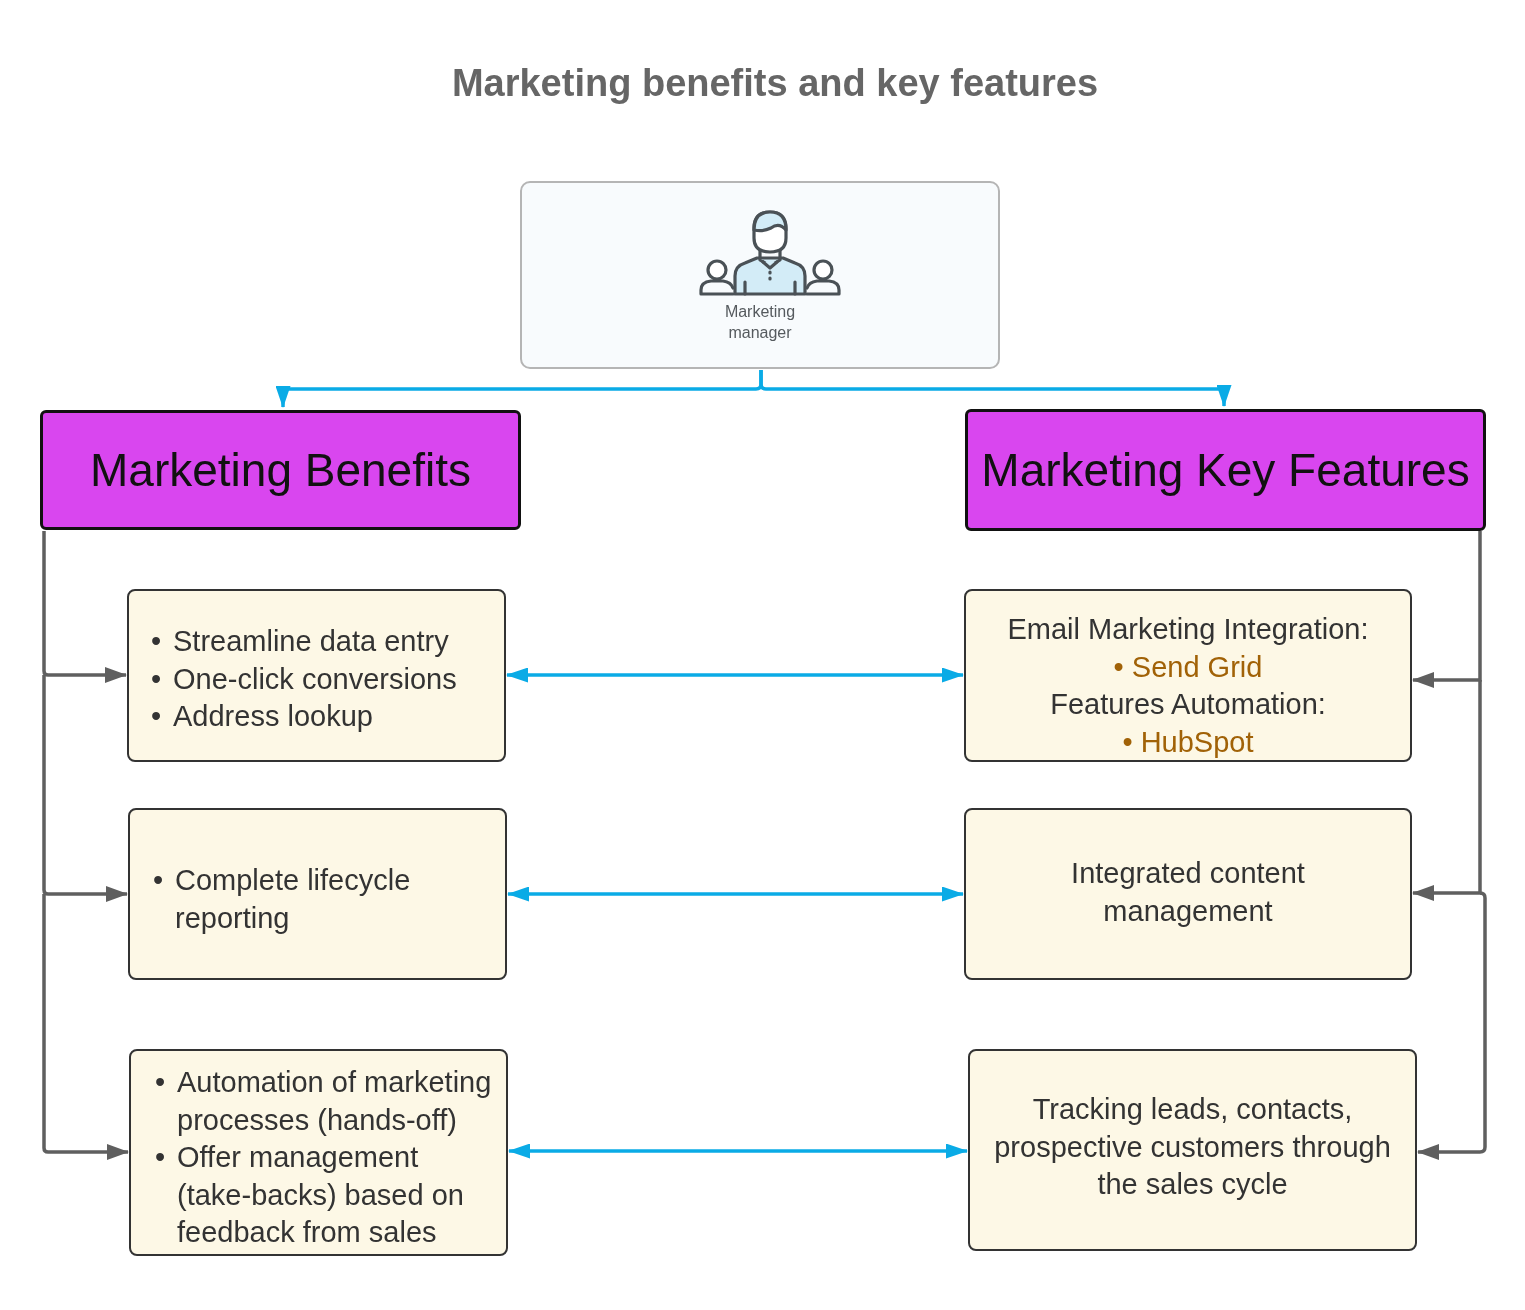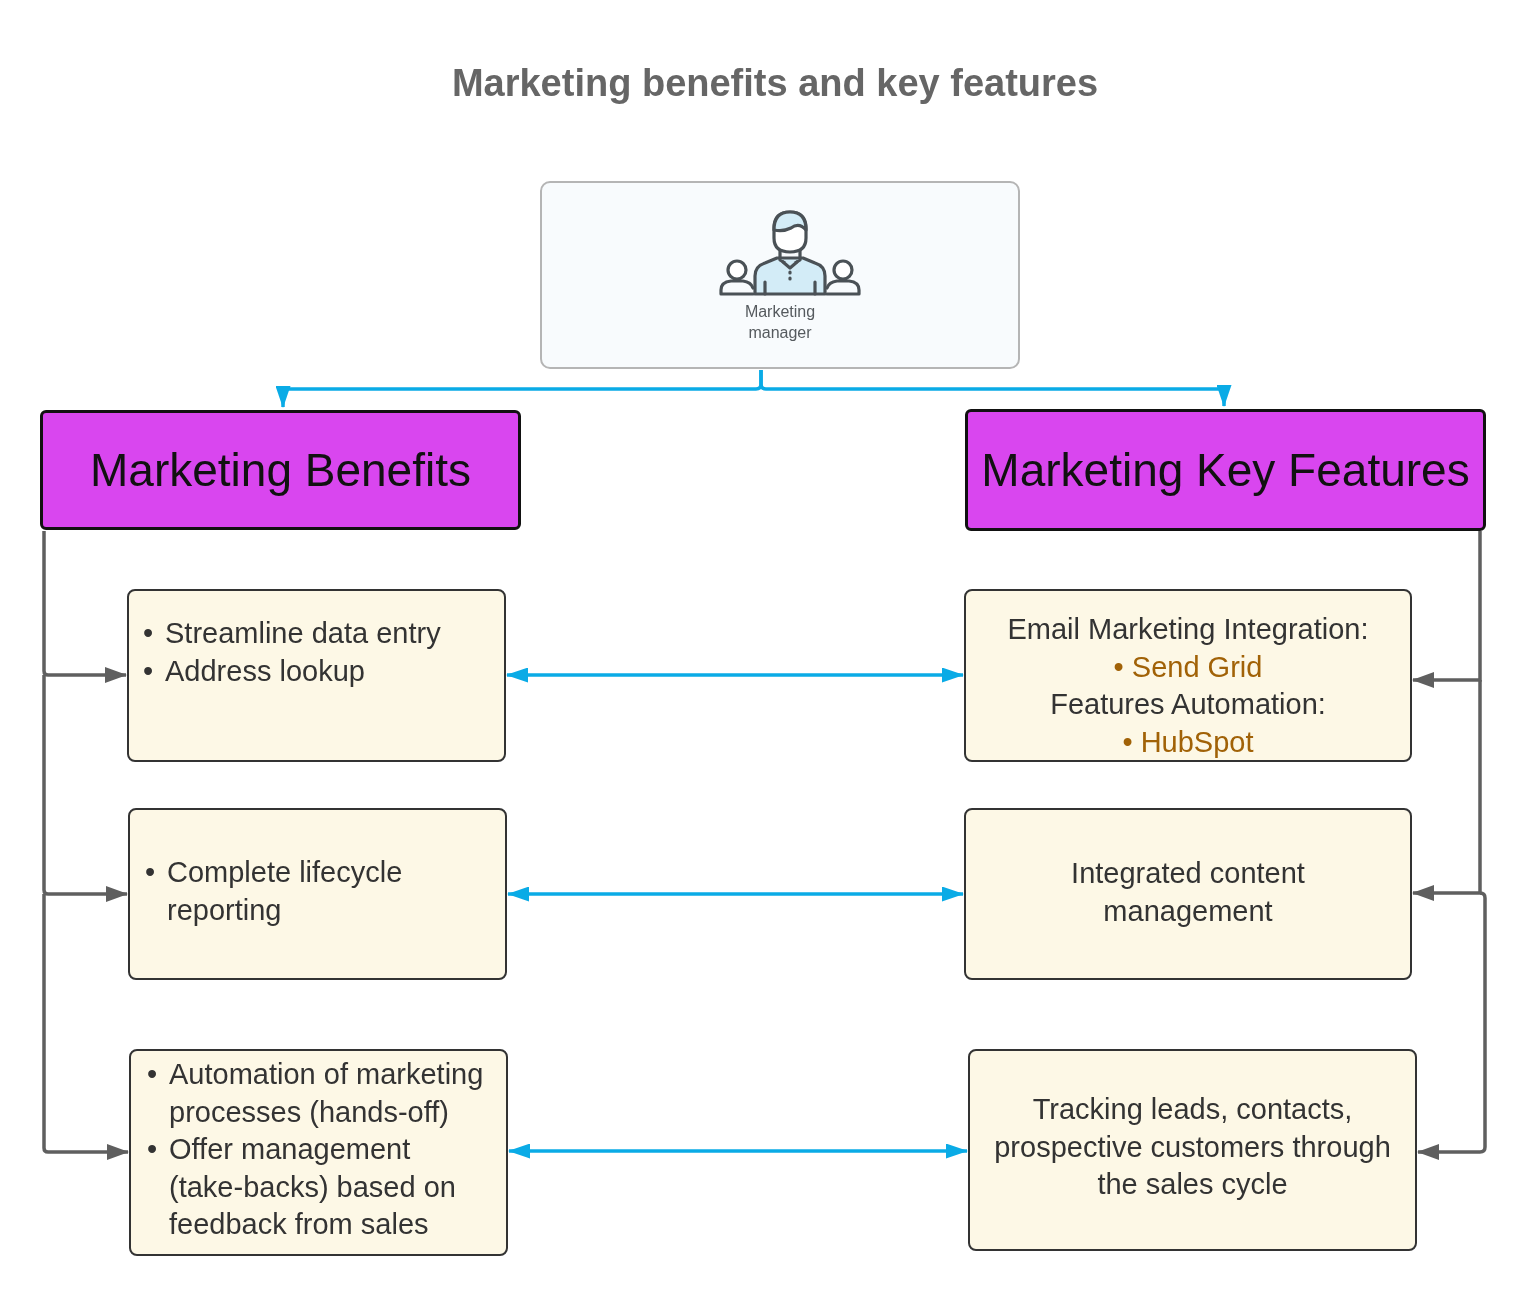--- a/index.html
+++ b/index.html
@@ -2,32 +2,32 @@
 <html><head>
   <meta charset="utf-8">
   <style>
     html, body { margin: 0; padding: 0; background: #ffffff; }
     body { width: 1525px; height: 1310px; position: relative; overflow: hidden;
            font-family: "Liberation Sans", sans-serif; }
     #wires { position: absolute; left: 0; top: 0; width: 1525px; height: 1310px; }
     .title { position: absolute; left: 0; top: 62px; width: 1550px; text-align: center;
              font-size: 38px; font-weight: bold; color: #666666; }
     .node { position: absolute; box-sizing: border-box; border-radius: 8px; }
-    .root { left: 540px; top: 181px; width: 480px; height: 188px; background: #f8fbfd;
+    .root { left: 520px; top: 181px; width: 480px; height: 188px; background: #f8fbfd;
             border: 2.5px solid #b5b5b5; border-radius: 10px; }
     .root .icon { position: absolute; left: 177px; top: 25px; width: 142px; height: 90px; }
     .root .label { position: absolute; left: 0; top: 118px; width: 100%; text-align: center;
                    font-size: 16px; line-height: 21px; color: #555a5e; white-space: pre-line; }
     .header { background: #d946ef; border: 3px solid #111111; border-radius: 6px;
               display: flex; align-items: center; justify-content: center;
               font-size: 46px; color: #111111; }
     .hb { left: 40px; top: 410px; width: 481px; height: 120px; }
     .hf { left: 965px; top: 409px; width: 521px; height: 122px; }
     .card { background: #fdf8e6; border: 2px solid #333333; color: #333333; font-size: 29px; line-height: 37.5px; }
-    .card ul { margin: 0; padding: 0; list-style: none; }
+    .card ul { margin: 8px; padding: 0; list-style: none; }
     .card li { position: relative; padding-left: 36px; }
     .card li::before { content: "•"; position: absolute; left: 14px; top: 0; }
     .b1 { left: 127px; top: 589px; width: 379px; height: 173px; padding: 24px 0 0 0; }
     .b2 { left: 128px; top: 808px; width: 379px; height: 172px; padding: 44px 0 0 1px; }
     .b3 { left: 129px; top: 1049px; width: 379px; height: 207px; padding: 5px 0 0 2px; }
     .f { text-align: center; }
     .f1 { left: 964px; top: 589px; width: 448px; height: 173px; padding-top: 20px; }
     .f2 { left: 964px; top: 808px; width: 448px; height: 172px; padding-top: 45px; }
     .f3 { left: 968px; top: 1049px; width: 449px; height: 202px; padding-top: 40px; }
     .blue { color: #a16207; }
@@ -93,20 +93,21 @@
   <div class="label">Marketing
 manager</div>
 </div>
 
 <div class="node header hb">Marketing Benefits</div>
 <div class="node header hf">Marketing Key Features</div>
 
 <div class="node card b1">
   <ul>
     <li>Streamline data entry</li>
+    <li>One-click conversions</li>
     <li>Address lookup</li>
   </ul>
 </div>
 
 <div class="node card b2">
   <ul style="width: 300px;">
     <li>Complete lifecycle reporting</li>
   </ul>
 </div>
 

